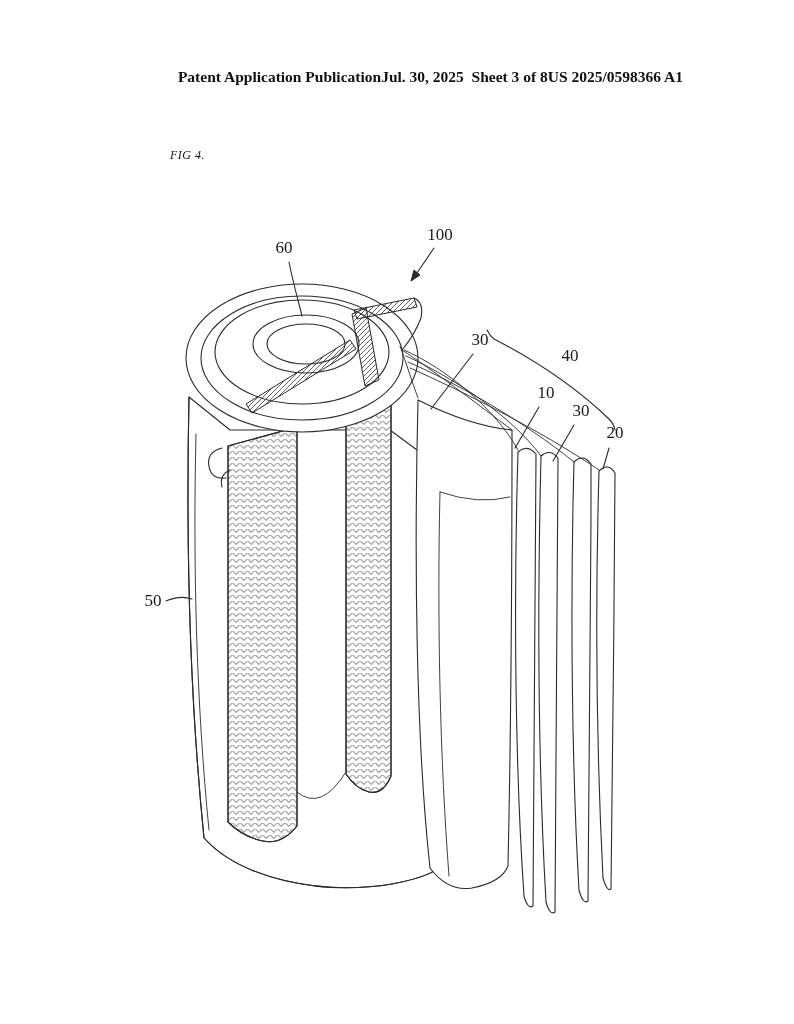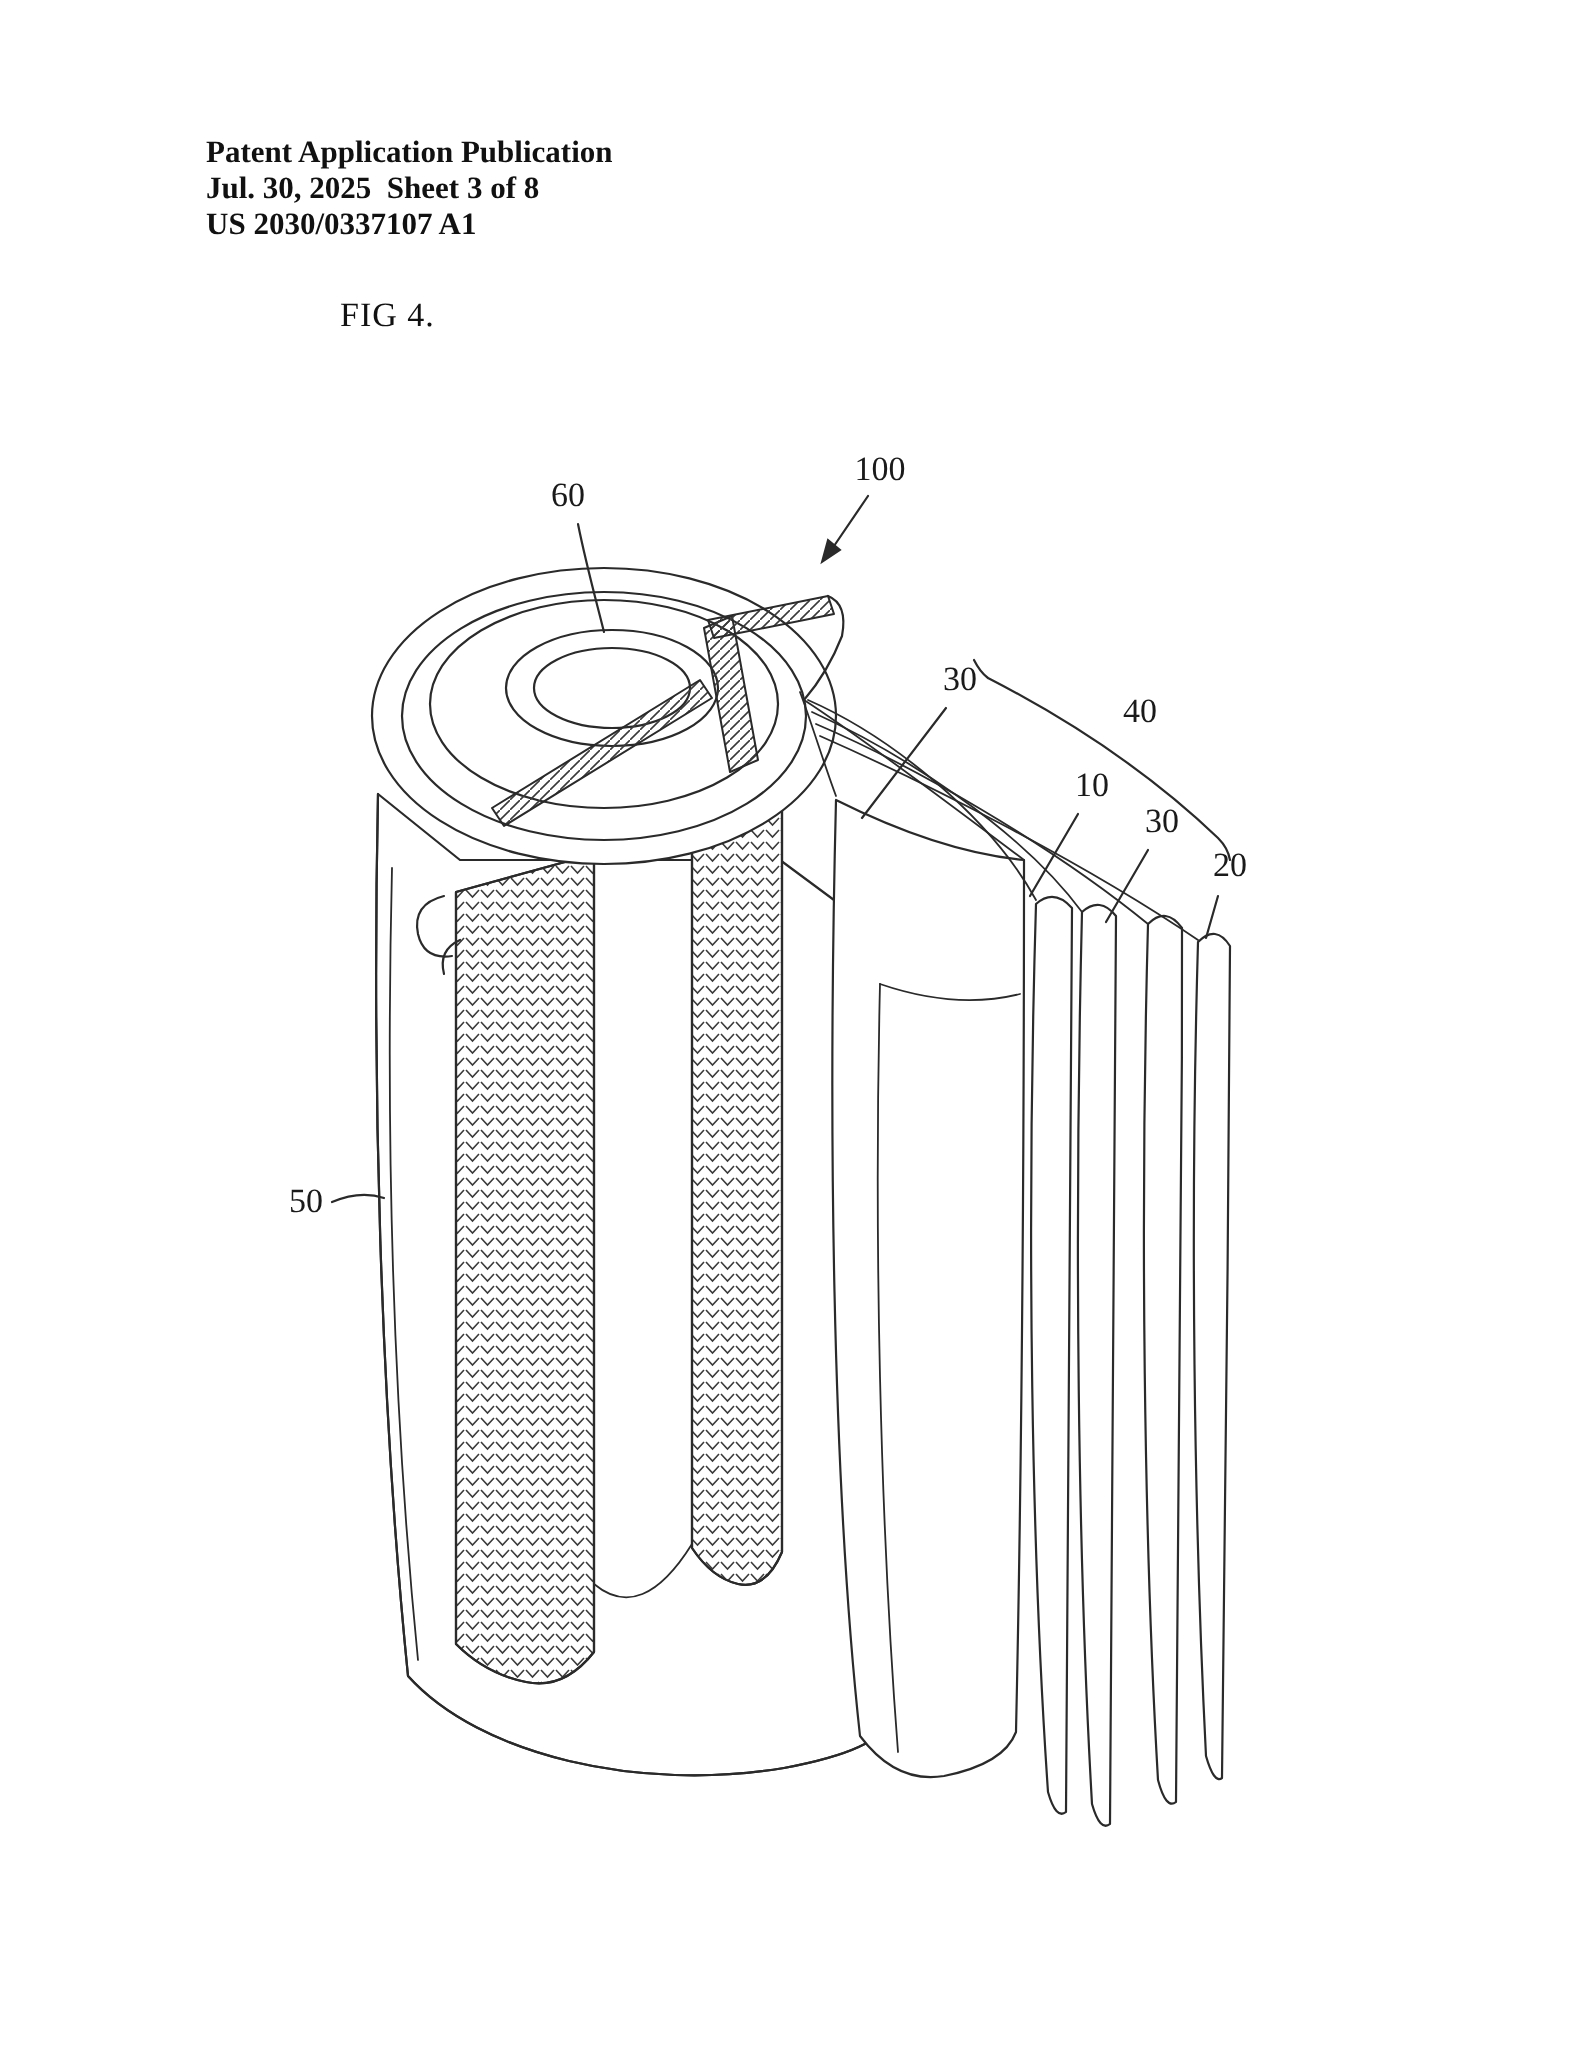--- a/index.html
+++ b/index.html
@@ -11,46 +11,45 @@
     overflow:hidden;
     font-family:"Liberation Serif", serif;
     color:#111;
   }
   .patent-header{
     position:absolute;top:68px;left:0;right:0;
     display:flex;justify-content:flex-end;
     padding:0 111px 0 103px;
     font-size:15.5px;font-weight:bold;
     white-space:pre;
-    flex-direction:column;
   }
   .fig-caption{
     position:absolute;top:148px;left:170px;
-    font-size:17px;letter-spacing:0.5px;
+    font-size:12px;letter-spacing:0.5px;font-style:italic;
   }
   svg text{
     font-family:"Liberation Serif", serif;
     font-size:17px;
     fill:#1a1a1a;
   }
   .ln{stroke:#2a2a2a;stroke-width:1.1;fill:none;stroke-linecap:round;stroke-linejoin:round;}
   .lnthin{stroke:#2a2a2a;stroke-width:0.9;fill:none;stroke-linecap:round;}
   .wfill{fill:#ffffff;stroke:#2a2a2a;stroke-width:1.1;stroke-linejoin:round;}
   .chevfill{fill:url(#chev);stroke:#2a2a2a;stroke-width:1.1;stroke-linejoin:round;}
   .hatchfill{fill:url(#hatch);stroke:#2a2a2a;stroke-width:1;stroke-linejoin:round;}
 </style>
 </head>
 <body>
 
 <div class="page">
 
   <div class="patent-header">
     <span>Patent Application Publication</span>
     <span>Jul. 30, 2025  Sheet 3 of 8</span>
-    <span>US 2030/0337107 A1</span>
+    <span>US 2025/0598366 A1</span>
   </div>
 
   <div class="fig-caption">FIG 4.</div>
 
   <svg style="position:absolute;top:0;left:0;" width="794" height="1024" viewBox="0 0 794 1024">
     <defs>
       <pattern id="chev" width="7.5" height="6" patternUnits="userSpaceOnUse">
         <path d="M0.5 1 L3.75 4.5 L7 1" fill="none" stroke="#3a3a3a" stroke-width="0.8"></path>
       </pattern>
       <pattern id="hatch" width="5" height="5" patternUnits="userSpaceOnUse">

